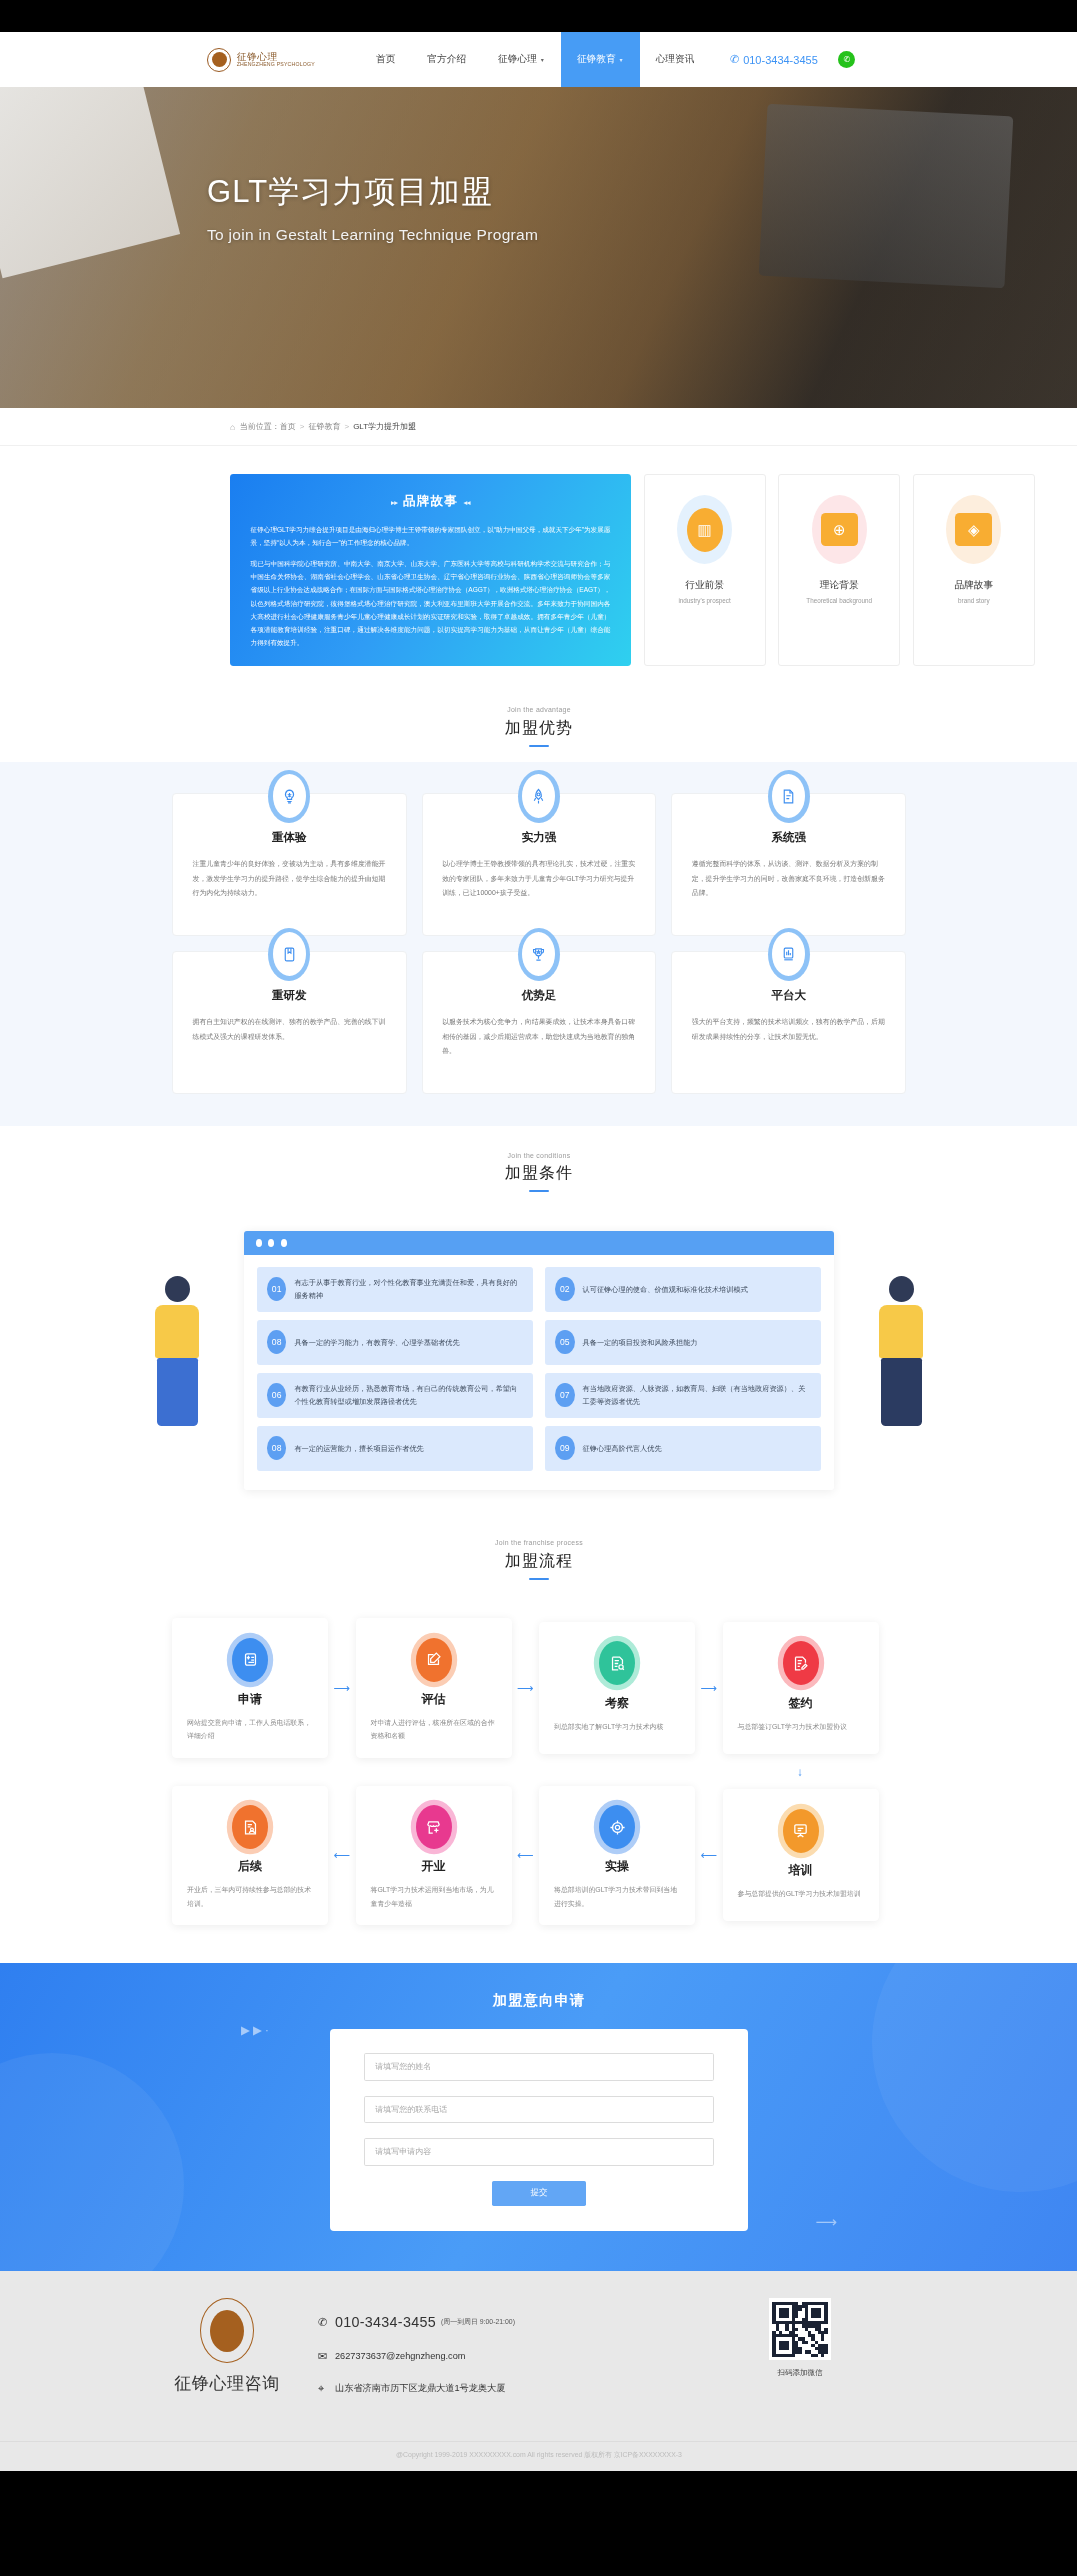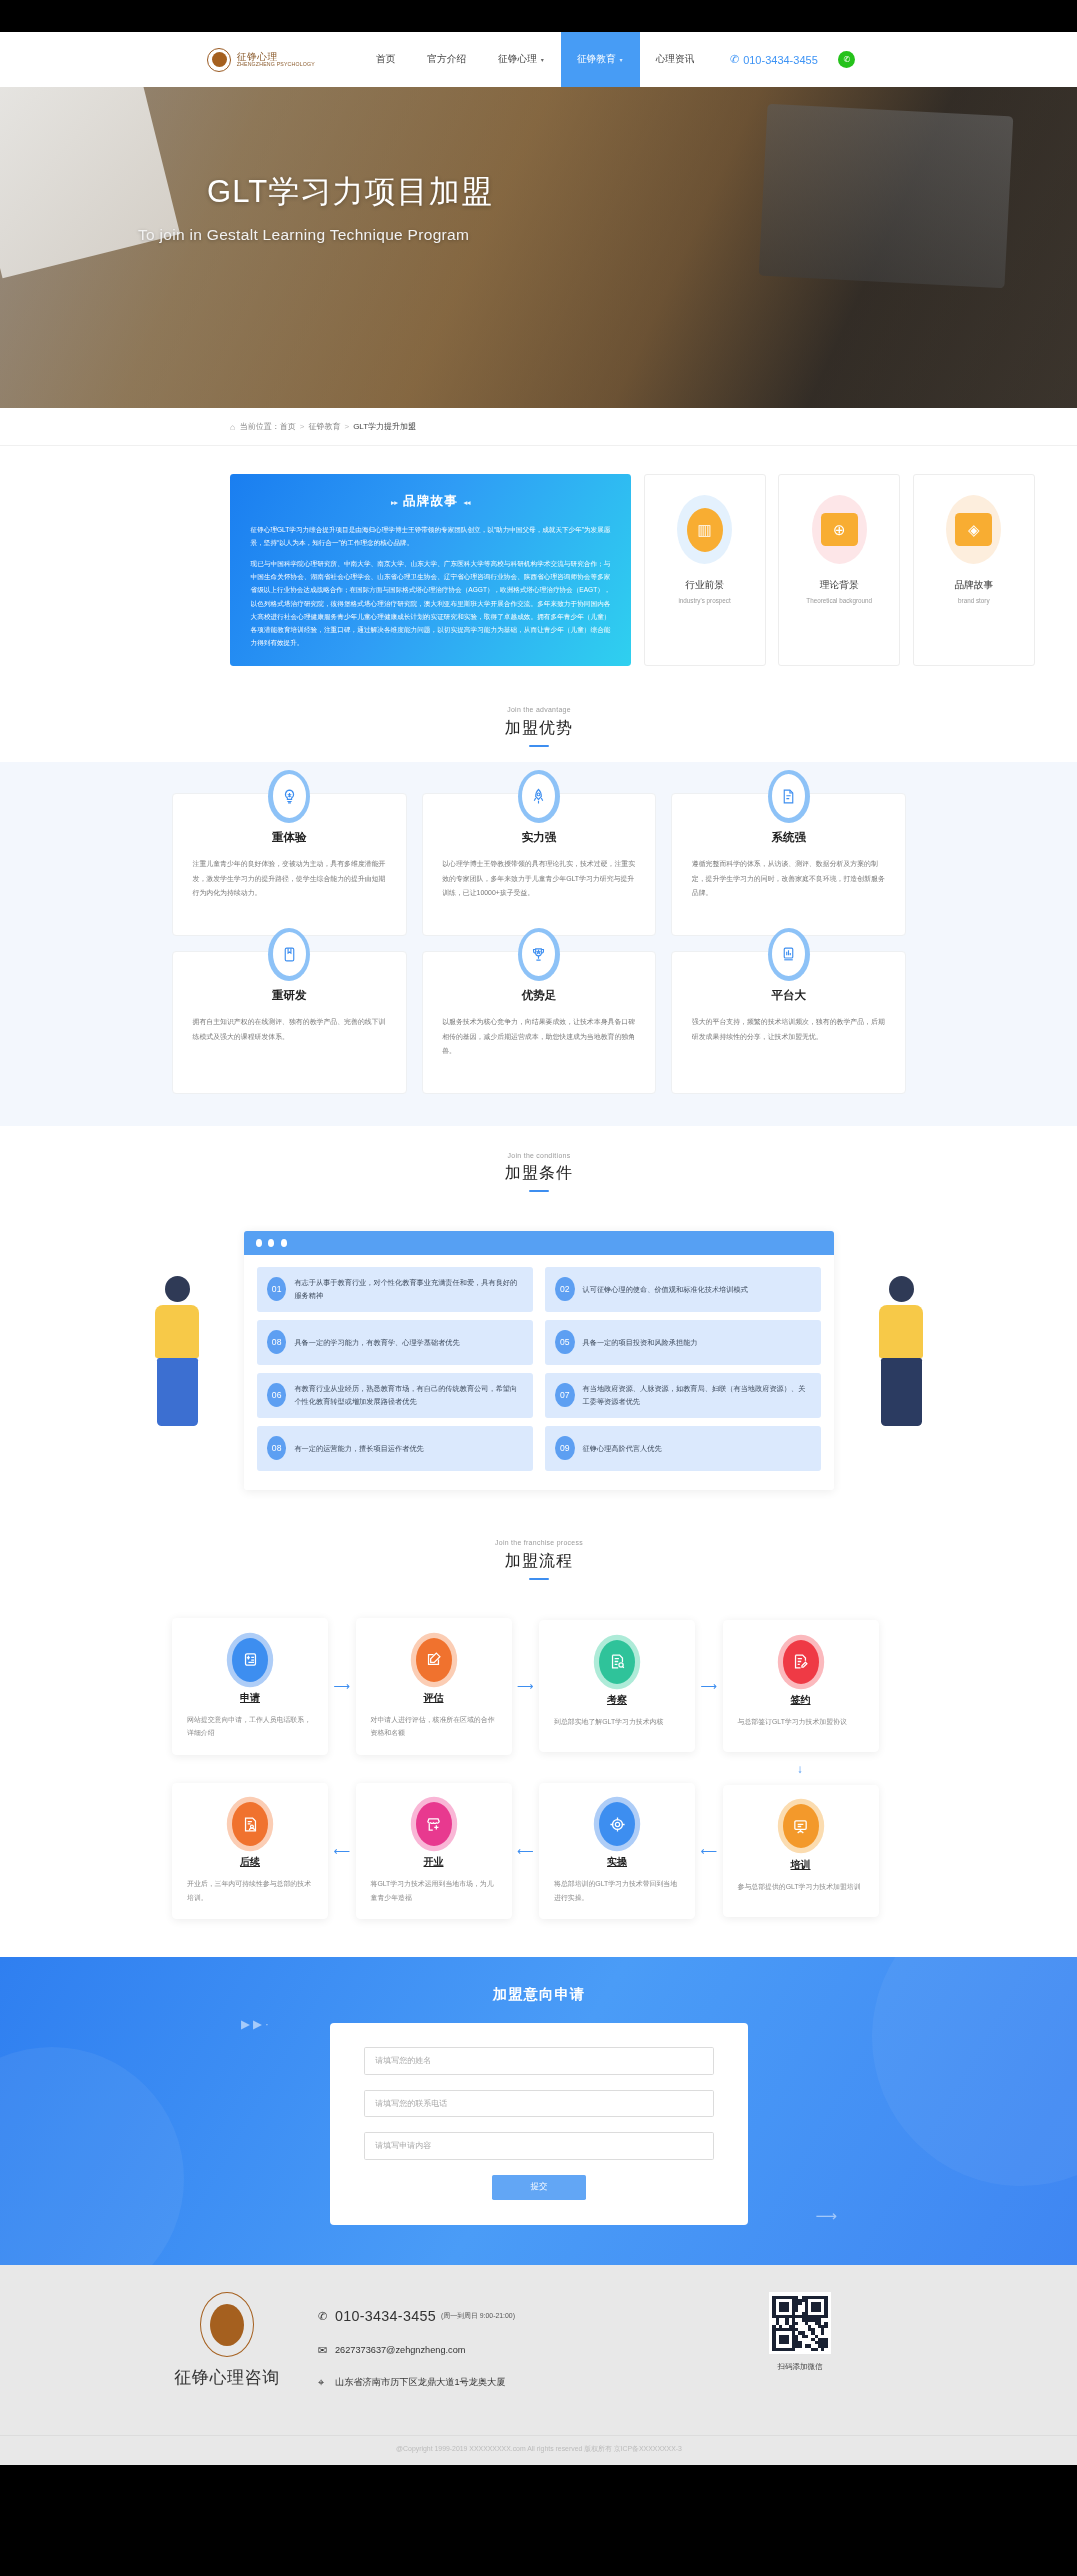--- a/index.html
+++ b/index.html
@@ -67,21 +67,21 @@
     background: linear-gradient(200deg,#6d6d6d,#3b3b3b); border-radius:4.6px;
     transform: rotate(3deg); opacity:.55;
   }
   .hero-txt { position: relative; z-index: 3; width:802px; margin:0 auto; padding-top: 84px; }
   .hero-title {
     font-size: 31px; color: #fff; font-weight: normal; letter-spacing: 1.1px;
     text-shadow: 0 1.1px 4.6px rgba(0,0,0,.3); margin-left: 69px;
   }
   .hero-sub {
     font-size: 15.5px; color: #f2f2f2; margin-top: 12.6px; letter-spacing: 0.3px;
-    text-shadow: 0 1.1px 3.4px rgba(0,0,0,.3);
+    margin-left: 69px; text-shadow: 0 1.1px 3.4px rgba(0,0,0,.3);
   }
 
   
   .crumbwrap { background:#fff; border-bottom:0.6px solid #f0f0f0; }
   .crumb {
     width:802px; margin:0 auto; height:37px; display:flex; align-items:center;
     font-size:8px; color:#888; padding-left:92px;
   }
   .crumb .home-ico { margin-right:4.6px; color:#aaa; font-size:8.6px; }
   .crumb a { color:#888; text-decoration:none; }
@@ -193,21 +193,21 @@
   .proc-card {
     background:#fff; border-radius:4.6px; box-shadow:0 1.1px 8px rgba(0,0,0,.07);
     width: 156px; min-height:132px; padding: 19.5px 15px 15px; text-align:center; flex:none;
   }
   .proc-ic {
     width:36px; height:44px; border-radius:50%; margin:0 auto 9.2px;
     display:flex; align-items:center; justify-content:center; color:#fff; font-size:13.8px;
     position:relative;
   }
   .proc-ic svg { width:17px; height:17px; stroke:#fff; fill:none; stroke-width:1.8; }
-  .proc-t { font-size:10px; color:#222; font-weight:bold; margin-bottom:8px;text-decoration:underline; }
+  .proc-t { font-size:12px; color:#222; font-weight:bold; margin-bottom:8px; }
   .proc-d { font-size:6.9px; color:#888; line-height:1.95; text-align:left; }
   .proc-arrow { flex:1; text-align:center; color:#3d8ef0; font-size:11.5px; }
   .row-link { width:734px; margin:0 auto; text-align:right; padding: 8px 103px 0 0; color:#3d8ef0; font-size:11.5px;}
 
   
   .form-section {
     background: linear-gradient(120deg,#2f7ff0 0%, #4a9cf7 50%, #3f86f2 100%);
     padding: 27.5px 0 40px; position:relative; overflow:hidden;
   }
   .form-section::before {

